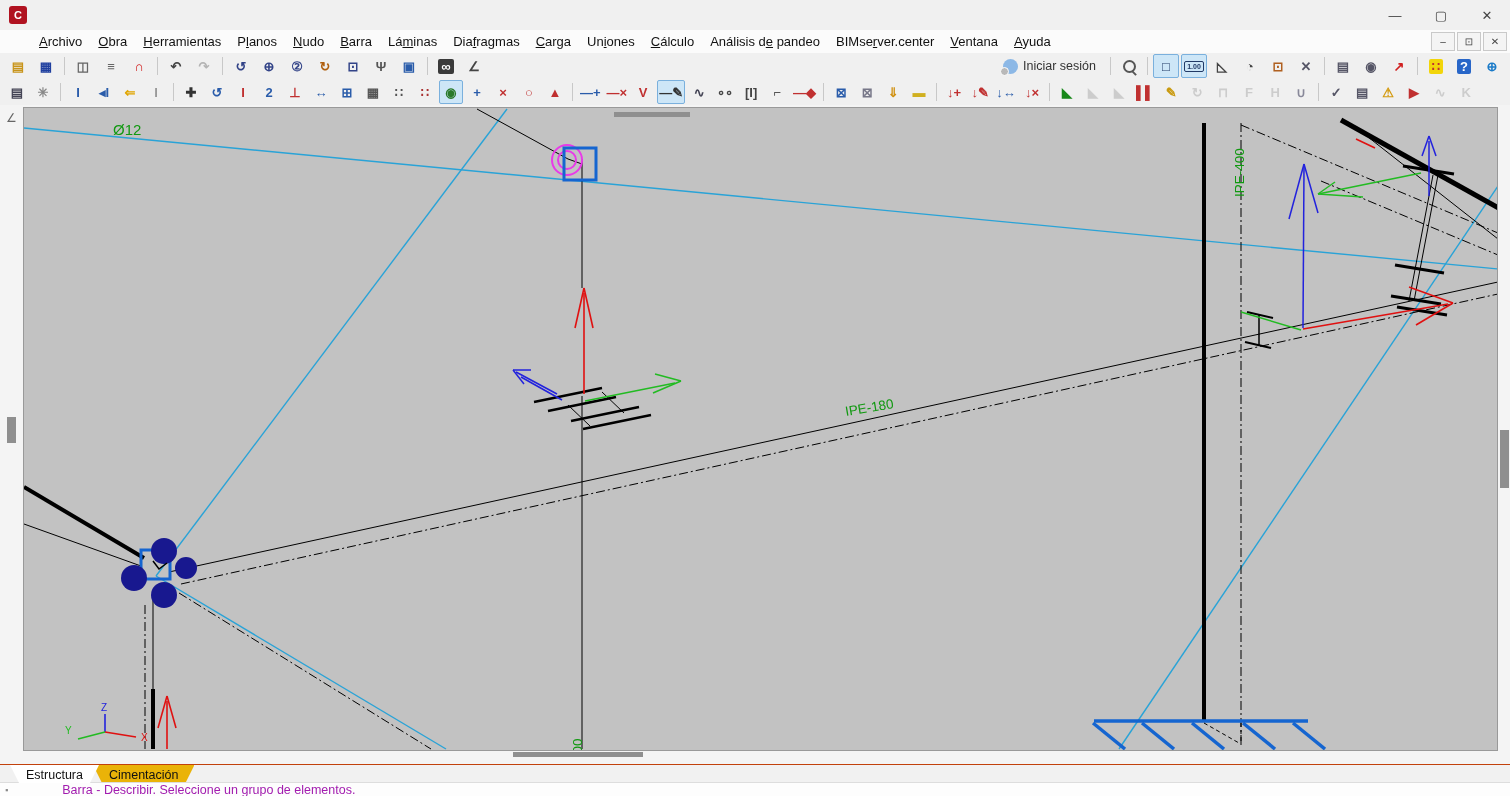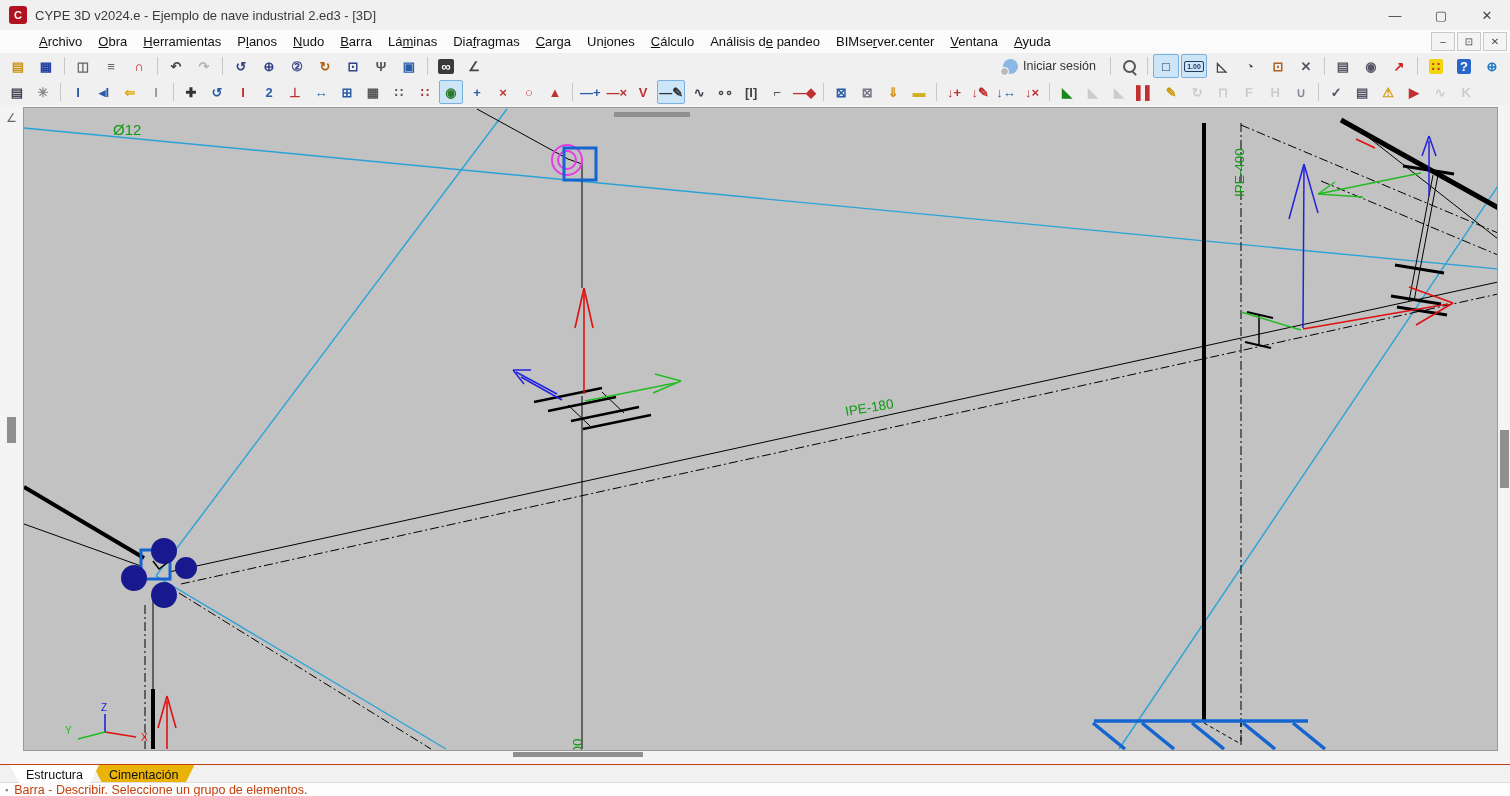--- a/index.html
+++ b/index.html
@@ -54,30 +54,29 @@
   .tabsbar{position:absolute;left:0;top:764px;right:0;height:18px;background:#f1f1f1;
            border-top:1px solid #c2410c;display:flex;align-items:stretch;padding-left:10px;}
   .tab{font-size:12.5px;color:#111;padding:1px 16px 0 16px;margin-right:-6px;
        clip-path:polygon(0 0,100% 0,calc(100% - 9px) 100%,9px 100%);
        background:#eab308;filter:drop-shadow(0 0 .6px #777);display:flex;align-items:center;}
   .tab.active{background:#fff;z-index:2;}
   
   .statusbar{position:absolute;left:0;top:782px;right:0;height:14px;background:#fdfdfd;
              border-top:1px solid #ddd;display:flex;align-items:center;}
   .status-icon{font-size:9px;color:#888;margin:0 6px 0 5px;}
-  .status-text{font-size:12.5px;color:#c2410c;}
+  .status-text{font-size:12.5px;color:#a21caf;margin-left:48px;}
 </style>
 </head>
 <body>
 
 <div id="app">
 
   <div class="titlebar">
     <div class="app-icon">C</div>
-    <div class="title-text">CYPE 3D v2024.e - Ejemplo de nave industrial 2.ed3 - [3D]</div>
     <div class="win-controls" id="win-controls">
         <span class="win-btn">—</span>
         <span class="win-btn">▢</span>
         <span class="win-btn">✕</span>
       </div>
   </div>
 
   <div class="menubar">
     <span id="menu-items" style="display:flex;margin-left:27px;">
         <span class="menu-item"><u>A</u>rchivo</span>

